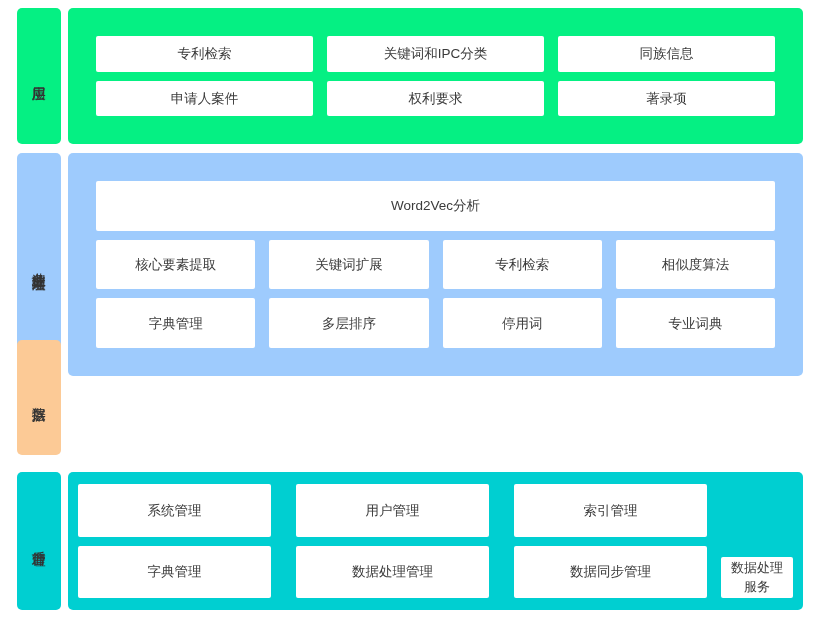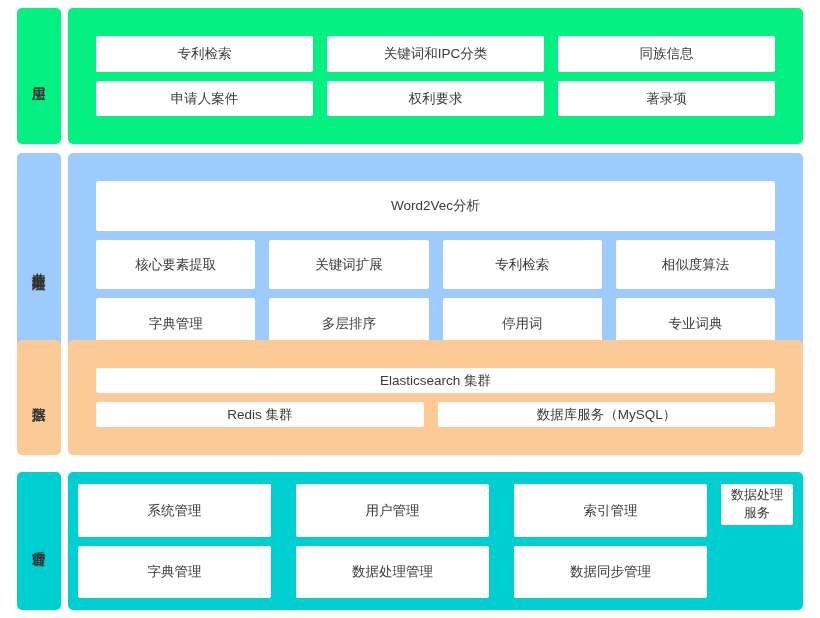--- a/index.html
+++ b/index.html
@@ -107,21 +107,21 @@
     display: flex;
     flex-direction: column;
     gap: 9px;
     min-width: 0;
     border-radius: 28px;
   }
   #layer-mgmt .mgmt-grid .row { gap: 25px; }
   #layer-mgmt .tall-col {
     flex: 0 0 72px;
     display: flex;
-    align-items: flex-start;
+    align-items: flex-end;
   }
   #layer-mgmt .tall-col .card { width: 100%; font-size: 13px; }
 </style>
 </head>
 <body>
 
 <div id="arch">
 
   <section class="layer" id="layer-app">
     <div class="layer-label">
@@ -161,29 +161,20 @@
         <div class="card">停用词</div>
         <div class="card">专业词典</div>
       </div>
     </div>
   </section>
 
   <section class="layer" id="layer-data">
     <div class="layer-label">
       <span>数据层</span>
     </div>
-    <div class="layer-body">
-      <div class="row row-wide">
-        <div class="card">Elasticsearch 集群</div>
-      </div>
-      <div class="row row-split">
-        <div class="card redis">Redis 集群</div>
-        <div class="card mysql">数据库服务（MySQL）</div>
-      </div>
-    </div>
   </section>
 
   <section class="layer" id="layer-mgmt">
     <div class="layer-label">
       <span>后台管理</span>
     </div>
     <div class="layer-body">
       <div class="mgmt-grid">
         <div class="row">
           <div class="card">系统管理</div>

